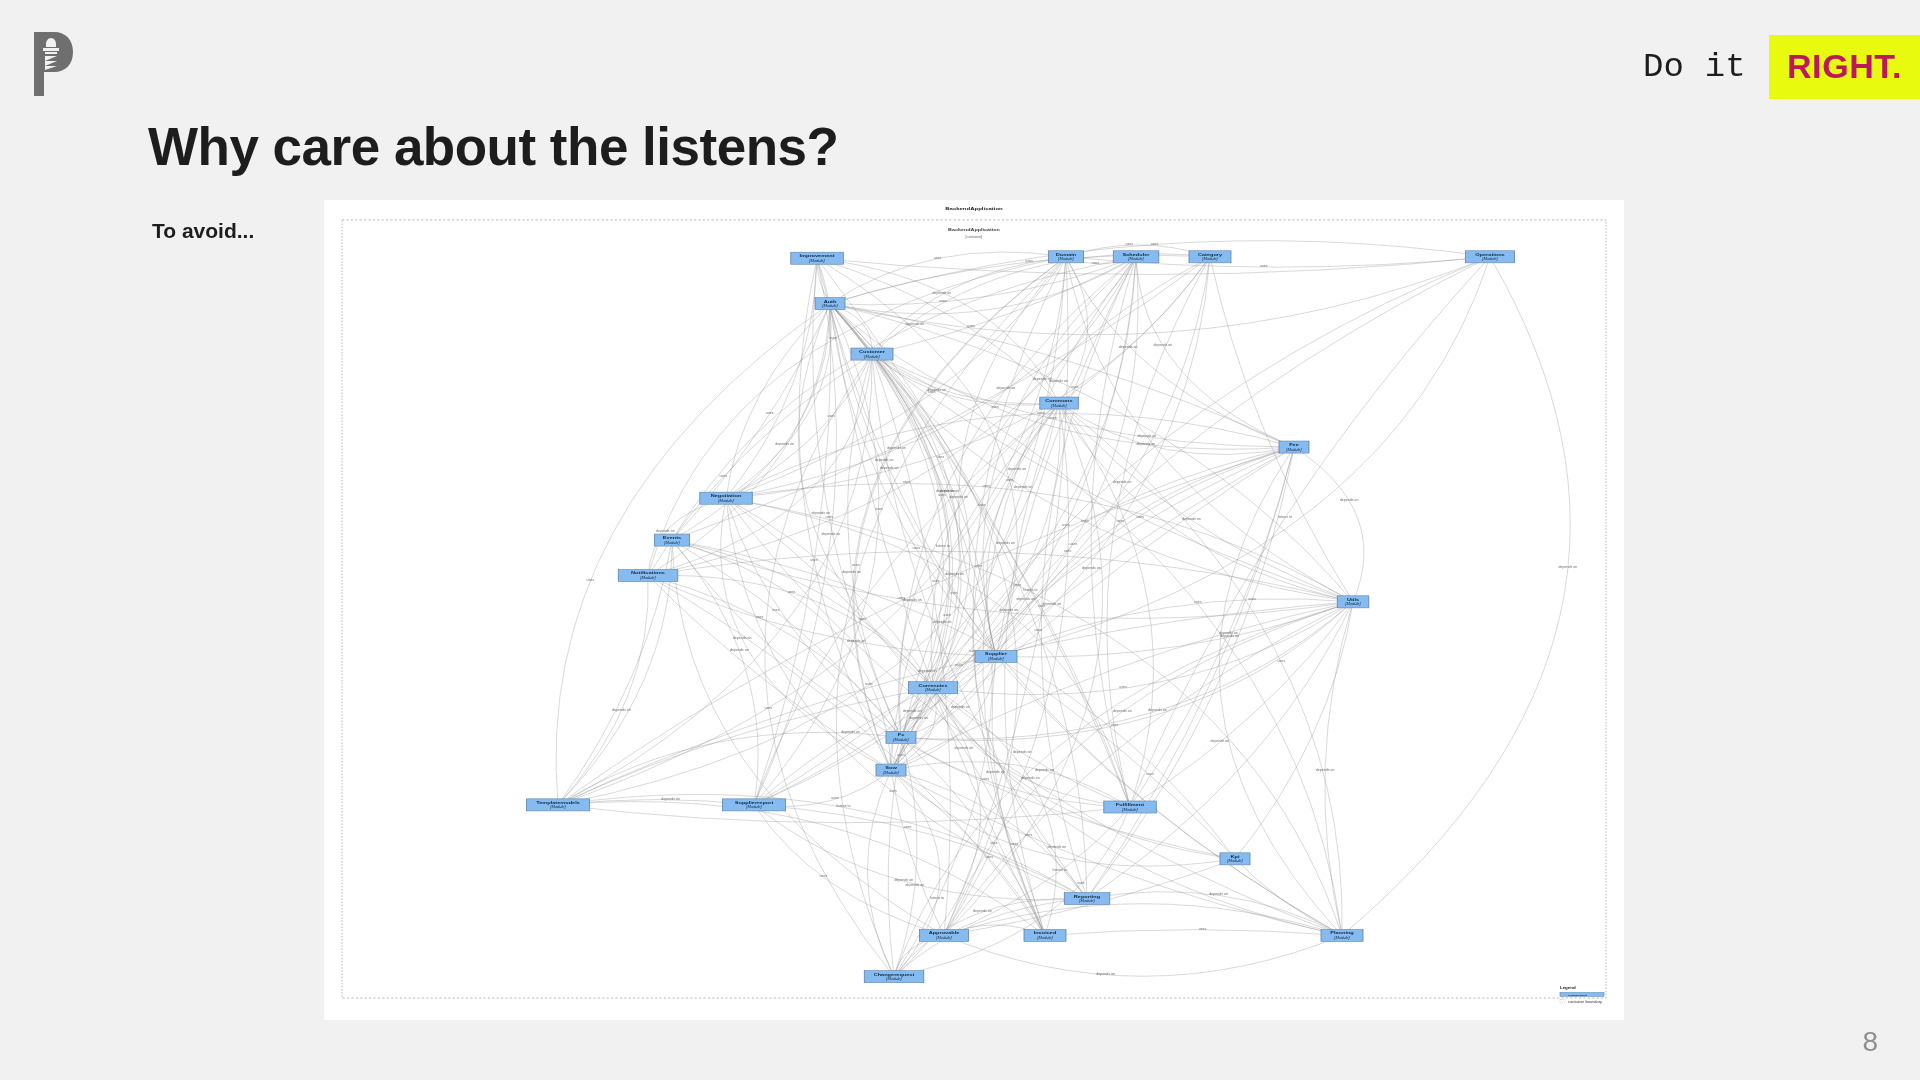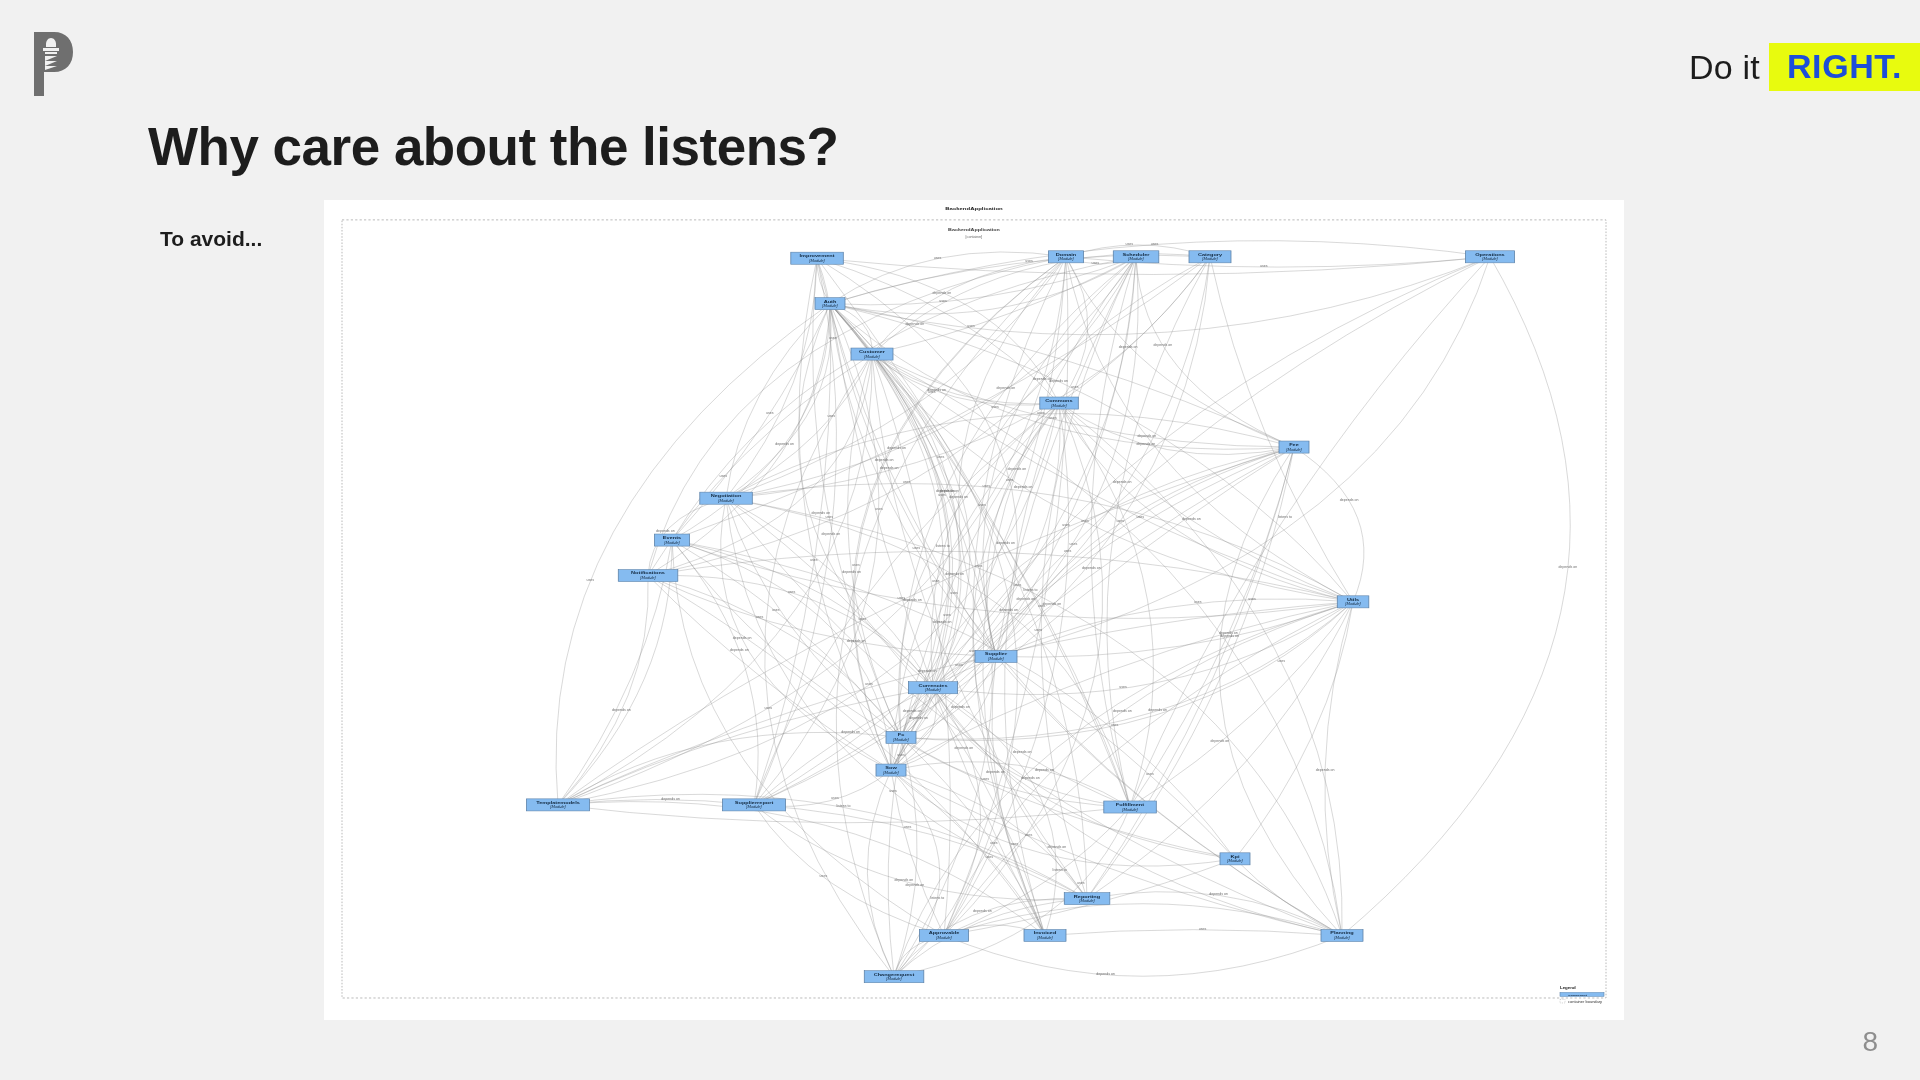--- a/index.html
+++ b/index.html
@@ -15,37 +15,37 @@
   
   #logo{position:absolute;left:30px;top:30px;width:46px;height:68px;}
 
   
   #doit-wrap{
     position:absolute;right:0;top:42px;
     display:flex;align-items:center;height:50px;
   }
   #doit-text{
     font-size:34px;color:#1d1d1d;font-weight:400;
-    letter-spacing:.2px;padding-right:9px;
+    letter-spacing:.2px;padding-right:23px;font-family:Liberation Mono, monospace;
   }
   #right-badge{
-    background:#e8fb0e;color:#1d4ed8;font-weight:800;font-size:34px;
+    background:#e8fb0e;color:#be185d;font-weight:800;font-size:34px;
     letter-spacing:.6px;padding:8px 18px 10px 18px;line-height:1;
-    display:flex;align-items:center;height:48px;box-sizing:border-box;
+    display:flex;align-items:center;height:64px;box-sizing:border-box;
   }
 
   
   #page-title{
     position:absolute;left:148px;top:120px;
     font-size:53px;font-weight:800;color:#1d1d1d;
     letter-spacing:-.5px;line-height:1;margin:0;
   }
   #page-subtitle{
     position:absolute;left:148px;top:215px;
-    font-size:21px;font-weight:800;color:#1d1d1d;margin:12px;
+    font-size:21px;font-weight:800;color:#1d1d1d;margin:4px;
   }
 
   
   #page-number{
     position:absolute;right:42px;bottom:22px;
     font-size:28px;color:#8e8e8e;font-weight:400;
   }
 
   
   #diagram-card{

